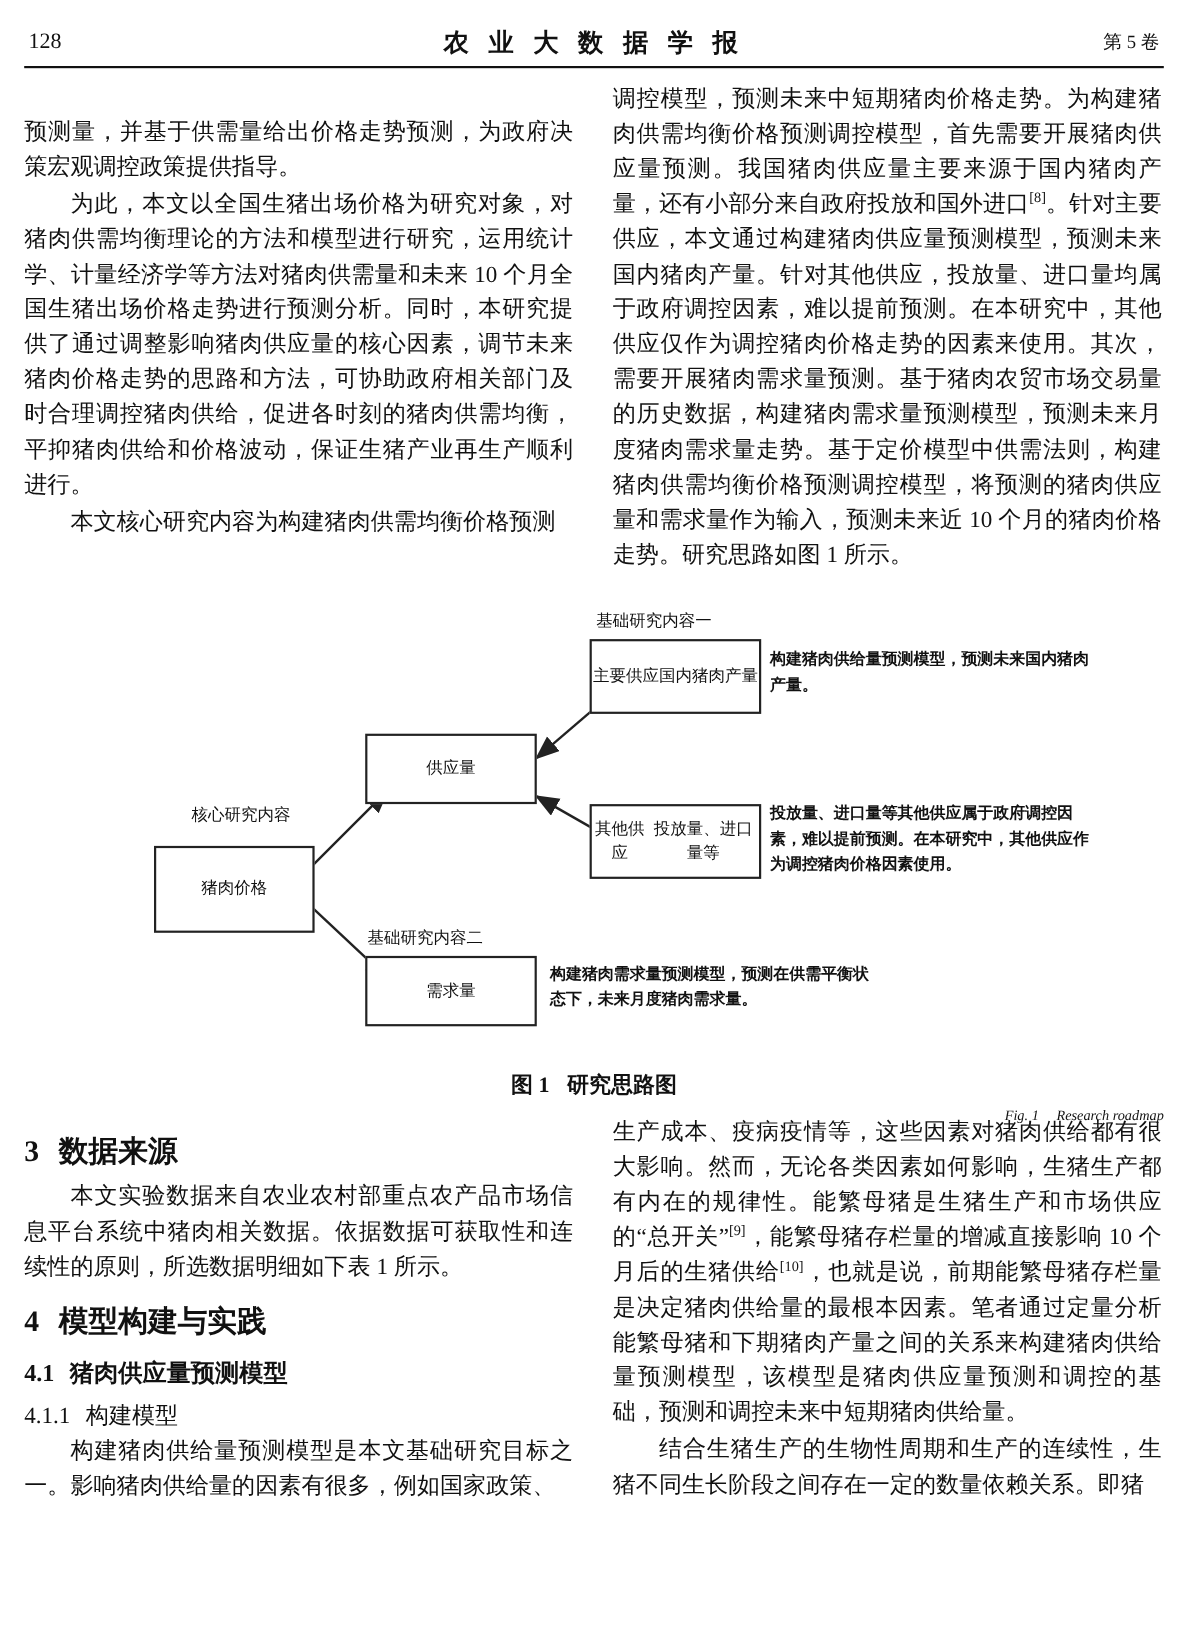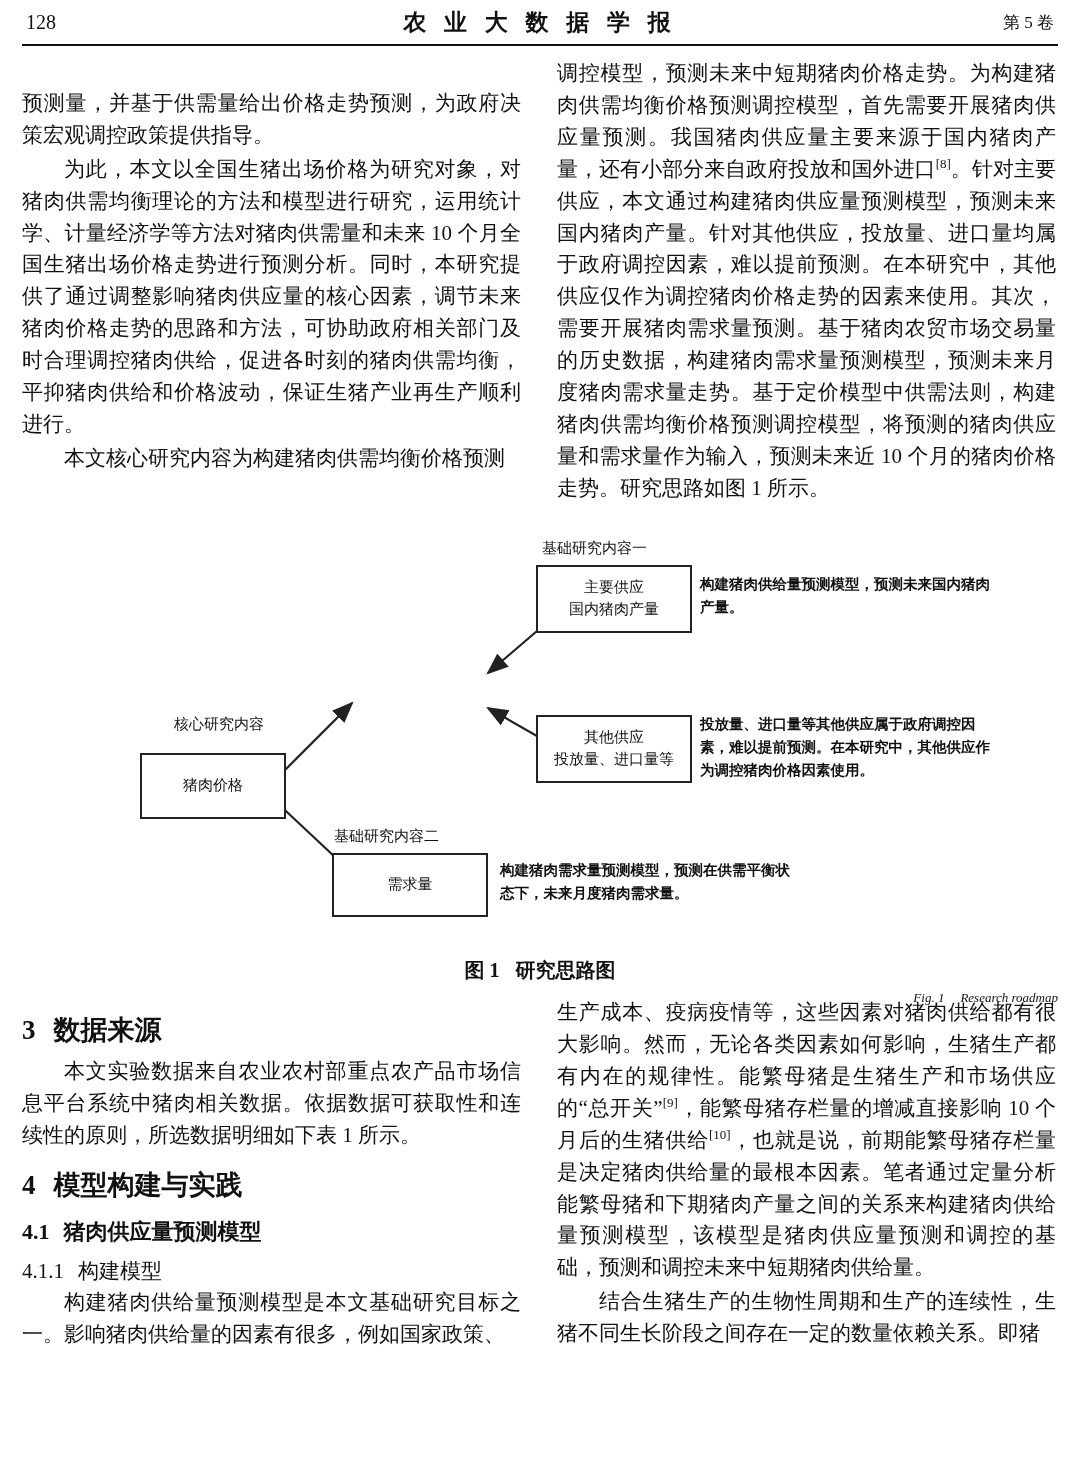--- a/index.html
+++ b/index.html
@@ -13,21 +13,21 @@
     font-family: "Liberation Serif", "DejaVu Serif", serif;
     color: #111;
     position: relative;
     overflow: hidden;
   }
   .page {
     position: relative;
     width: 1080px;
     height: 1477px;
     box-sizing: border-box;
-    padding: 0 22px;
+    padding: 16px 22px;
   }
 
   
   .runhead {
     position: relative;
     height: 44px;
     display: flex;
     align-items: center;
     justify-content: space-between;
     font-size: 20px;
@@ -99,27 +99,27 @@
     position: relative;
     width: 1036px;
     height: 420px;
   }
   .fig-canvas .box {
     position: absolute;
     border: 2px solid #222;
     background: #fff;
     box-sizing: border-box;
     display: flex;
-    flex-direction: column;
+    flex-direction: row;
     align-items: center;
     justify-content: center;
     font-size: 15px;
     line-height: 1.45;
     text-align: center;
-    font-family: Liberation Serif, serif;
+    font-family: Liberation Sans, sans-serif;
   }
   .fig-canvas .lbl {
     position: absolute;
     font-size: 15px;
     white-space: nowrap;
   }
   .fig-canvas .note {
     position: absolute;
     font-size: 14.5px;
     line-height: 1.6;
@@ -186,24 +186,27 @@
 
         <line x1="536" y1="80" x2="466" y2="140" stroke="#222" stroke-width="2.2" marker-end="url(#ah)"></line>
 
         <line x1="536" y1="215" x2="466" y2="175" stroke="#222" stroke-width="2.2" marker-end="url(#ah)"></line>
       </svg>
 
       <div class="lbl" style="left:152px; top:182px;">核心研究内容</div>
       <div class="lbl" style="left:520px; top:6px;">基础研究内容一</div>
       <div class="lbl" style="left:312px; top:294px;">基础研究内容二</div>
 
-      <div class="box" style="left:118px; top:220px; width:146px; height:66px;justify-content:center;">
+      <div class="box" style="left:118px; top:220px; width:146px; height:79px;justify-content:center;">
         <span>猪肉价格</span>
       </div>
 
+      <div class="box" style="left:310px; top:118px; width:156px; height:64px;">
+        <span>供应量</span>
+      </div>
 
       <div class="box" style="left:310px; top:320px; width:156px; height:64px;">
         <span>需求量</span>
       </div>
 
       <div class="box" style="left:514px; top:32px; width:156px; height:68px;">
         <span>主要供应</span>
         <span>国内猪肉产量</span>
       </div>
 

